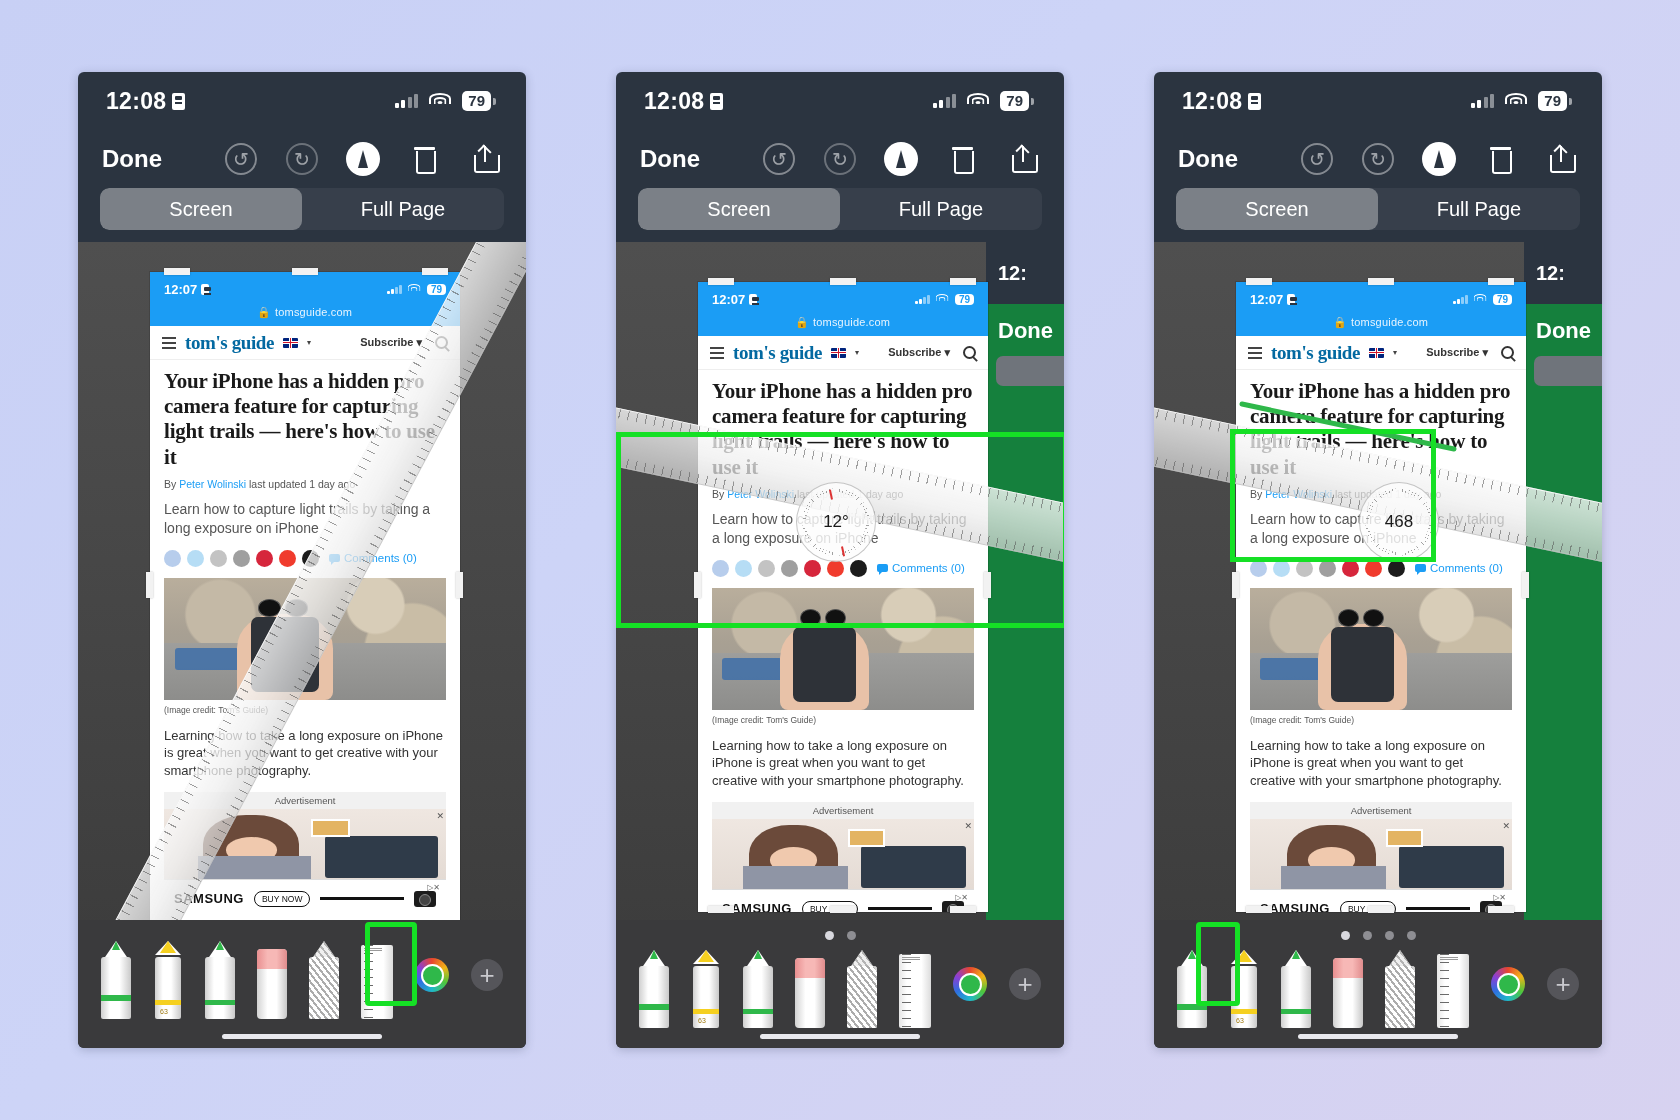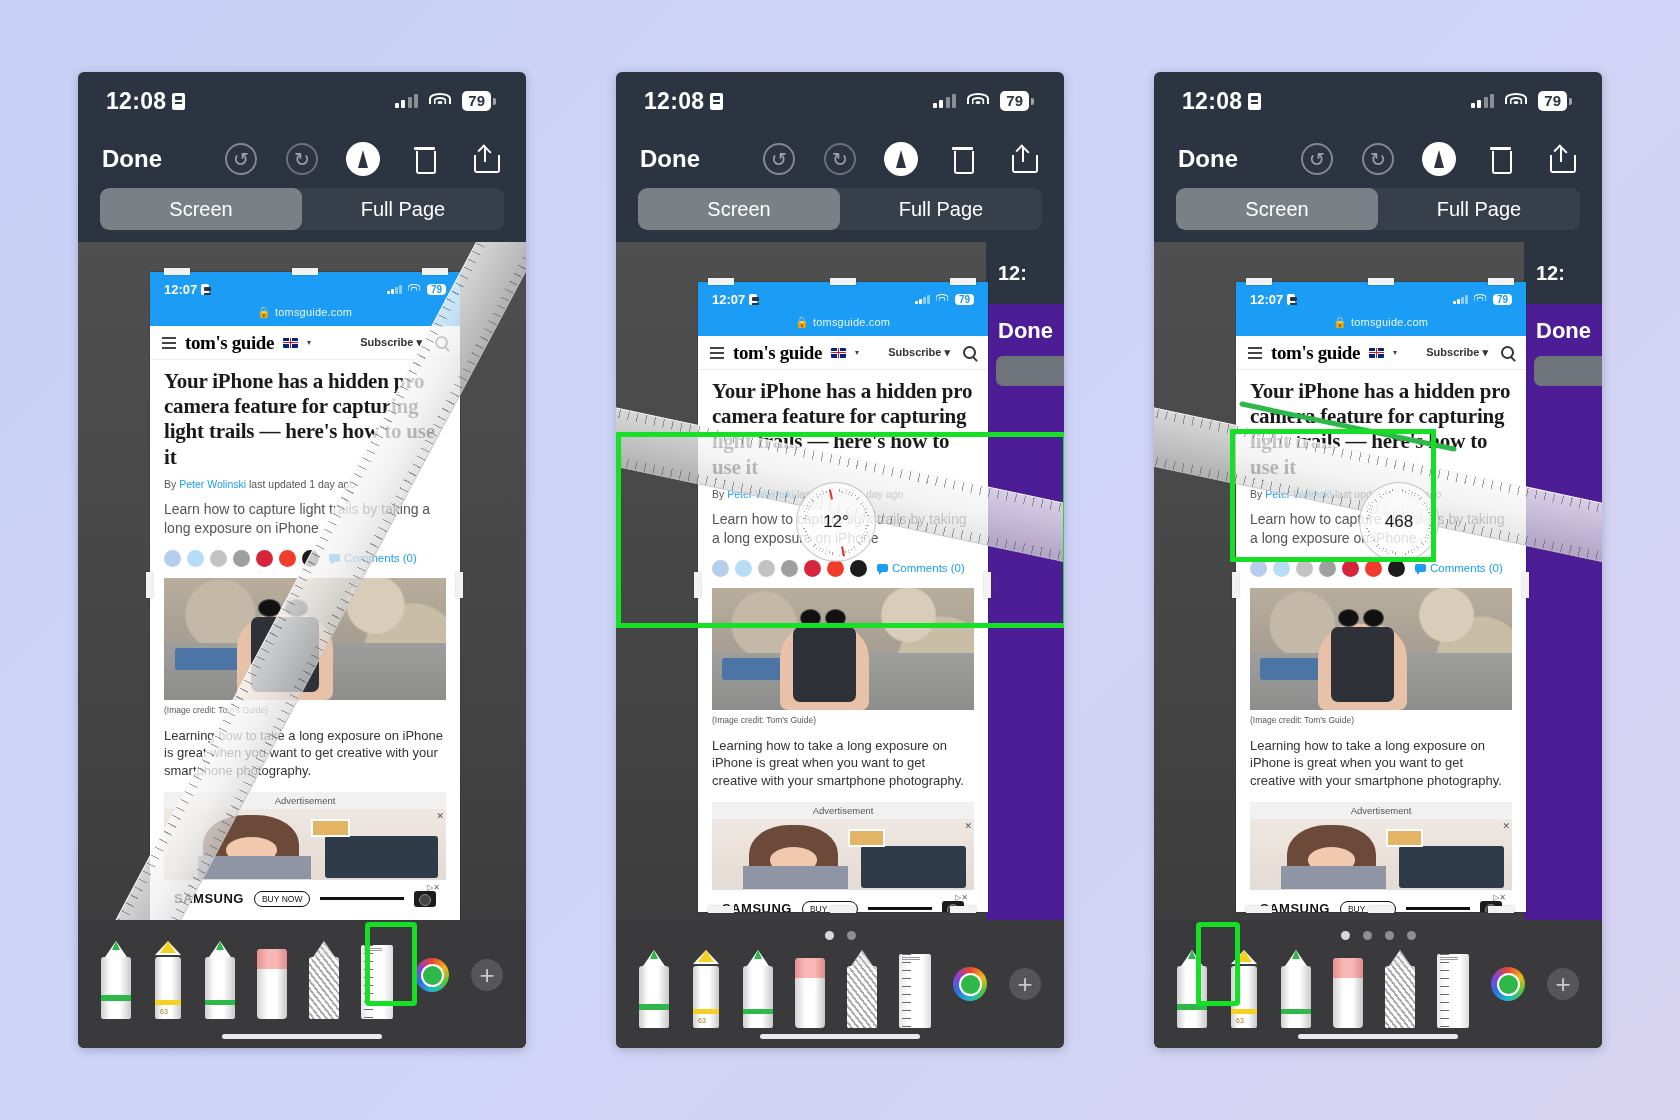--- a/index.html
+++ b/index.html
@@ -84,21 +84,21 @@
   .pg-wifi{width:13px;height:10px;position:relative}
   .pg-wifi span{position:absolute;border:1.6px solid #fff;border-bottom:none;border-radius:50% 50% 0 0;left:50%;transform:translateX(-50%)}
   .pg-wifi span:nth-child(1){width:13px;height:7px;top:0}
   .pg-wifi span:nth-child(2){width:7px;height:4px;top:2.5px}
   .pg-batt{background:#fff;color:#1b9df5;font-size:10px;font-weight:bold;border-radius:4px;padding:0 4px;}
   .pg-url{background:#1b9df5;color:#e8f4fe;font-size:11px;text-align:center;padding:0 0 7px;letter-spacing:.2px;}
 
   .pg-head{height:34px;display:flex;align-items:center;gap:9px;padding:0 12px;border-bottom:1px solid #eee;}
   .hamb{display:flex;flex-direction:column;gap:3px}
   .hamb i{width:14px;height:2px;background:#444;display:block}
-  .tg-logo{color:#000000;font-family:"Liberation Serif",serif;font-weight:bold;font-size:19px;letter-spacing:-.4px;}
+  .tg-logo{color:#0369a1;font-family:"Liberation Serif",serif;font-weight:bold;font-size:19px;letter-spacing:-.4px;}
   .flag{width:15px;height:10px;background:#00247d;position:relative;overflow:hidden;border-radius:1px;}
   .flag::before{content:"";position:absolute;left:6px;top:-3px;width:3px;height:16px;background:#fff;}
   .flag::after{content:"";position:absolute;top:3.5px;left:-2px;width:19px;height:3px;background:#fff;}
   .flagx{position:absolute;top:4.2px;left:-2px;width:19px;height:1.6px;background:#cf142b;z-index:2}
   .flagy{position:absolute;left:6.7px;top:-3px;width:1.6px;height:16px;background:#cf142b;z-index:2}
   .subs{font-size:11px;font-weight:bold;color:#333;margin-left:auto;}
   .mag{width:13px;height:13px;border:2px solid #333;border-radius:50%;position:relative;margin-left:4px;}
   .mag::after{content:"";position:absolute;right:-4px;bottom:-3px;width:6px;height:2px;background:#333;transform:rotate(45deg);}
 
   .pg-body{padding:9px 14px 0;}
@@ -207,21 +207,21 @@
      background:repeating-linear-gradient(180deg,#9a9a9a 0 1px,transparent 1px 2px);}
 
   .colorwheel{width:34px;height:34px;border-radius:50%;
      background:conic-gradient(#e8462e,#f2b417,#4ec63c,#1fb8c9,#2f6fe0,#8b3fd4,#e8462e);
      display:flex;align-items:center;justify-content:center;align-self:center;margin-bottom:10px;}
   .colorwheel .in{width:23px;height:23px;border-radius:50%;background:#2fb84a;border:2px solid #fff;}
   .plusbtn{width:32px;height:32px;border-radius:50%;background:#55555a;color:#c9c9ce;display:flex;align-items:center;justify-content:center;font-size:26px;align-self:center;margin-bottom:11px;line-height:1;}
   .homebar{position:absolute;bottom:9px;left:50%;transform:translateX(-50%);width:160px;height:5px;border-radius:3px;background:#e9e9ee;}
 
   
-  .peek{position:absolute;top:0;bottom:9px;width:120px;background:#4c1d95;}
+  .peek{position:absolute;top:0;bottom:9px;width:120px;background:#15803d;}
   .peek .ps{background:#2b3440;height:62px;color:#fff;font-size:20px;font-weight:bold;display:flex;align-items:center;padding-left:12px;}
   .peek .pd{color:#fff;font-size:22px;font-weight:600;padding:14px 0 0 12px;}
   .peek .pseg{margin:12px 10px 0 10px;height:30px;background:#6f747b;border-radius:7px;}
 </style>
 </head>
 <body>
 
 <div class="stage">
 
   <div class="phone">

